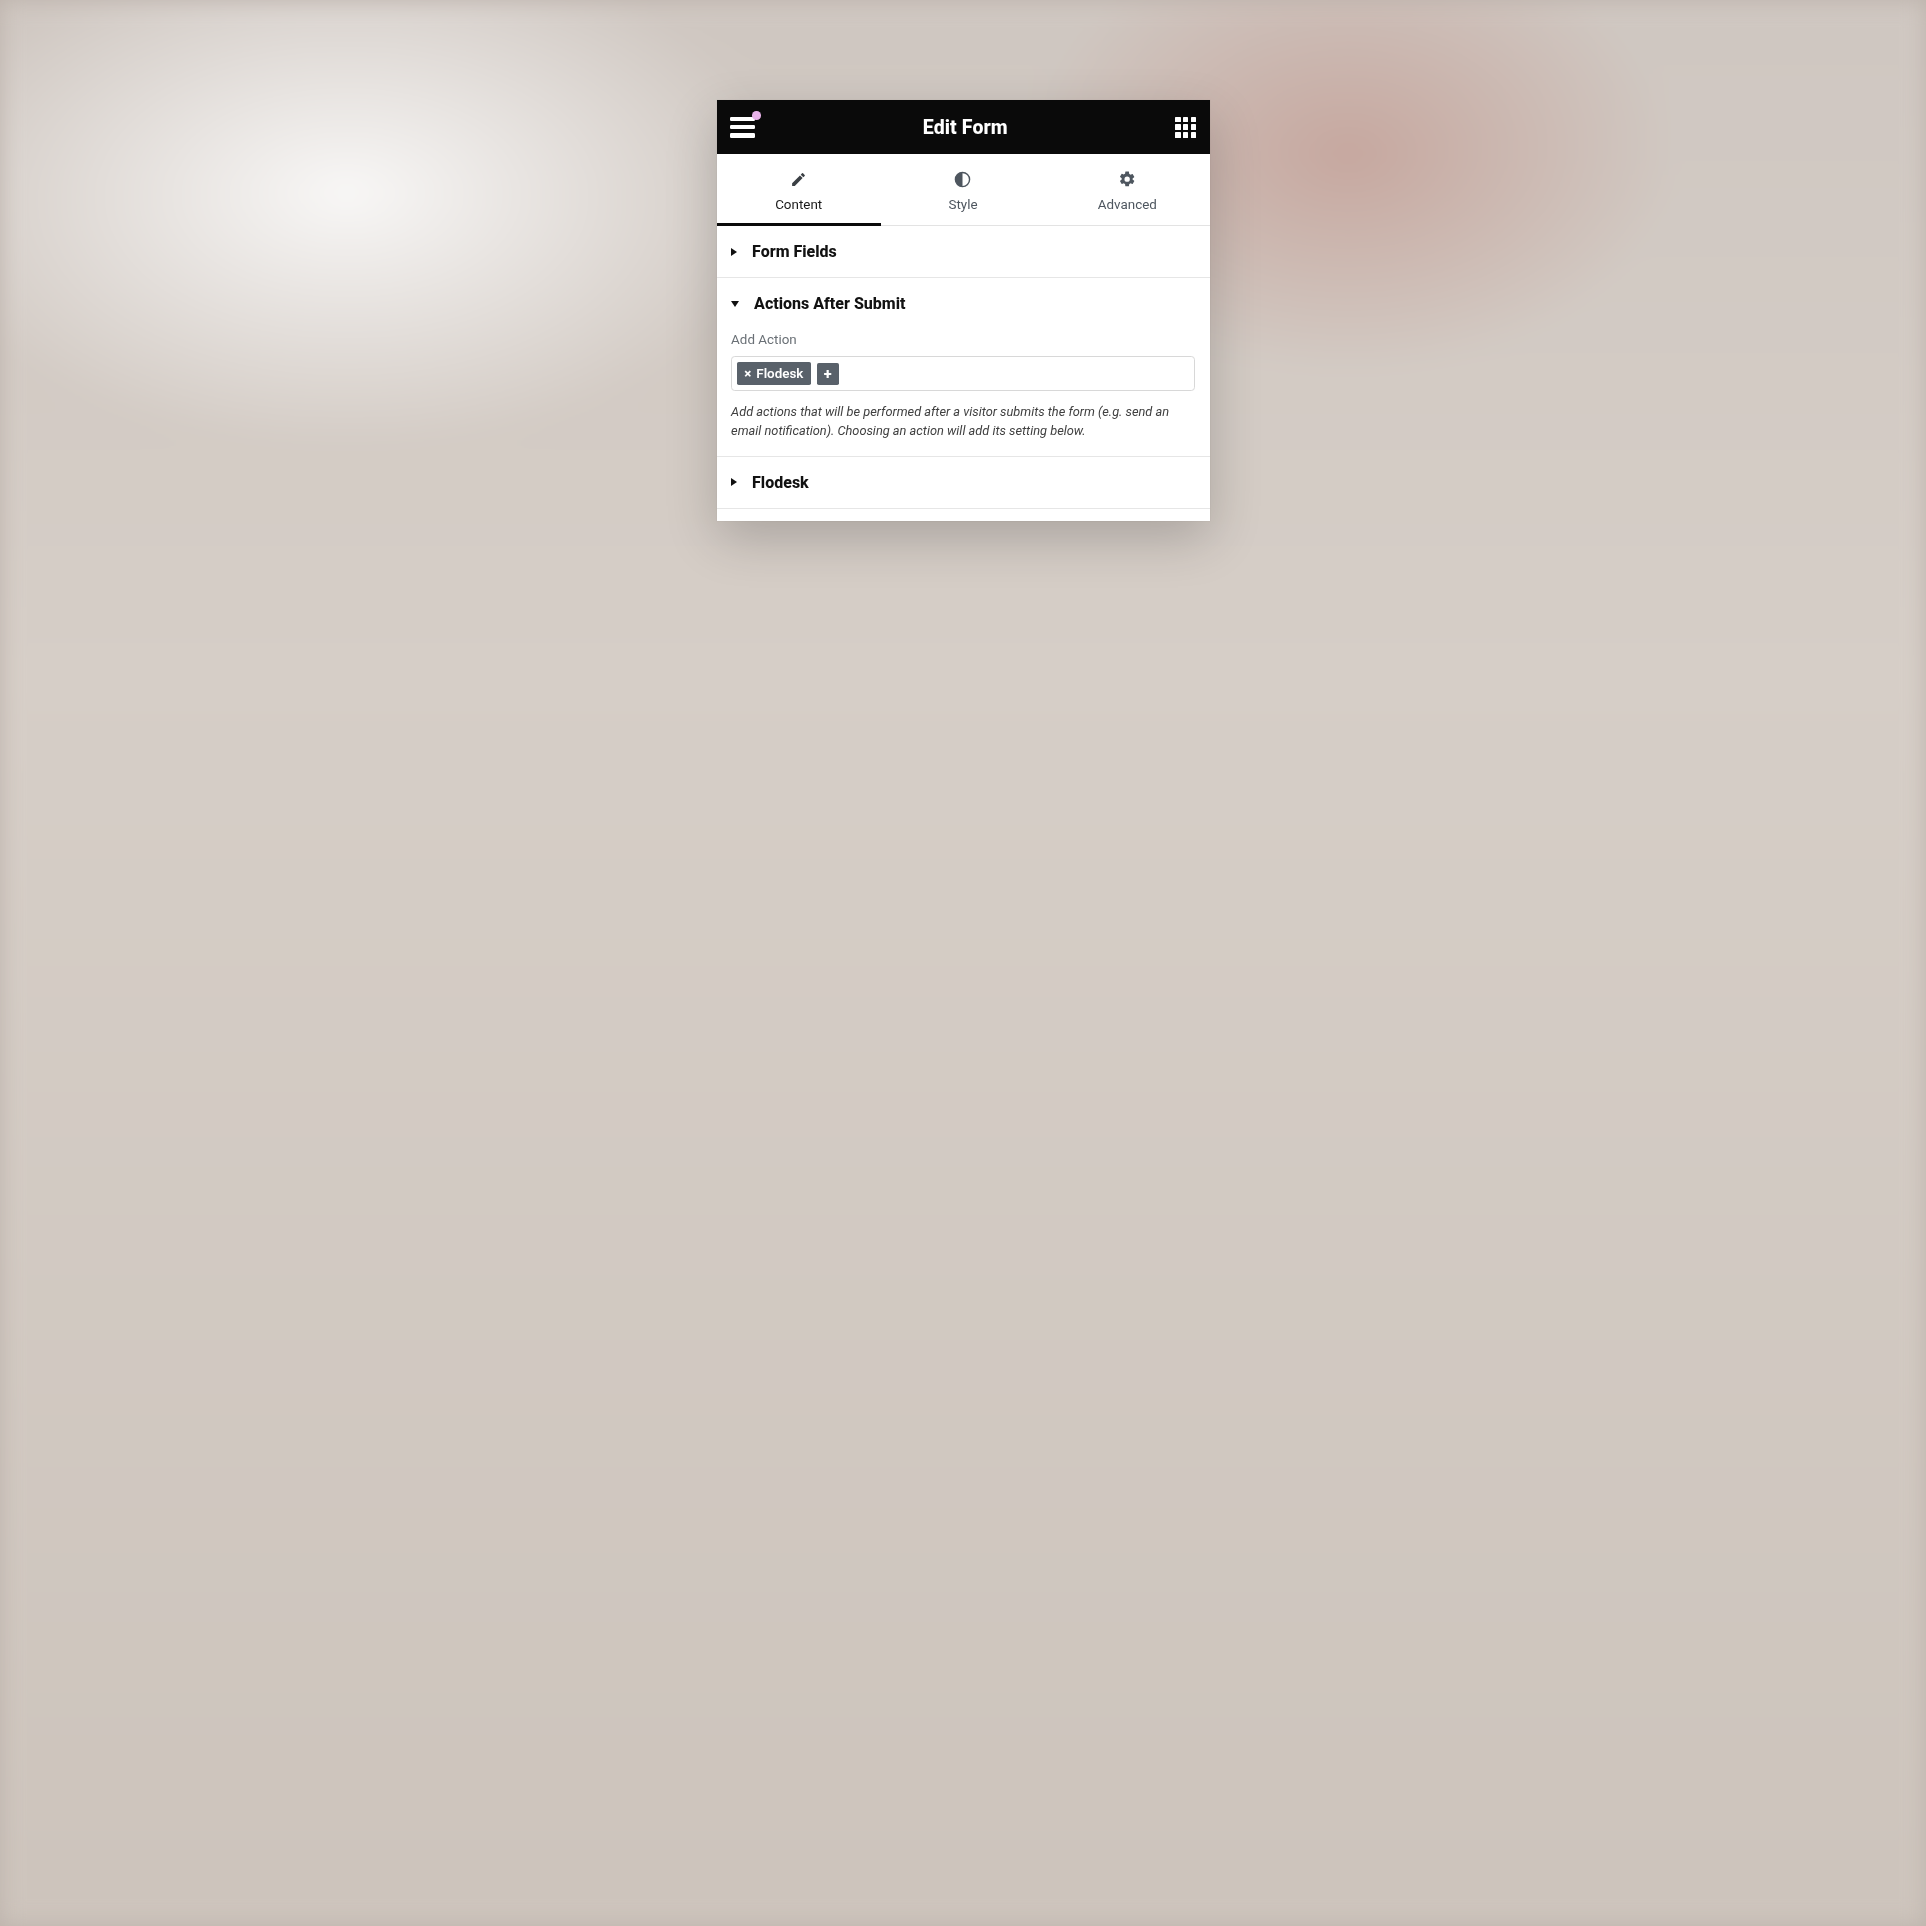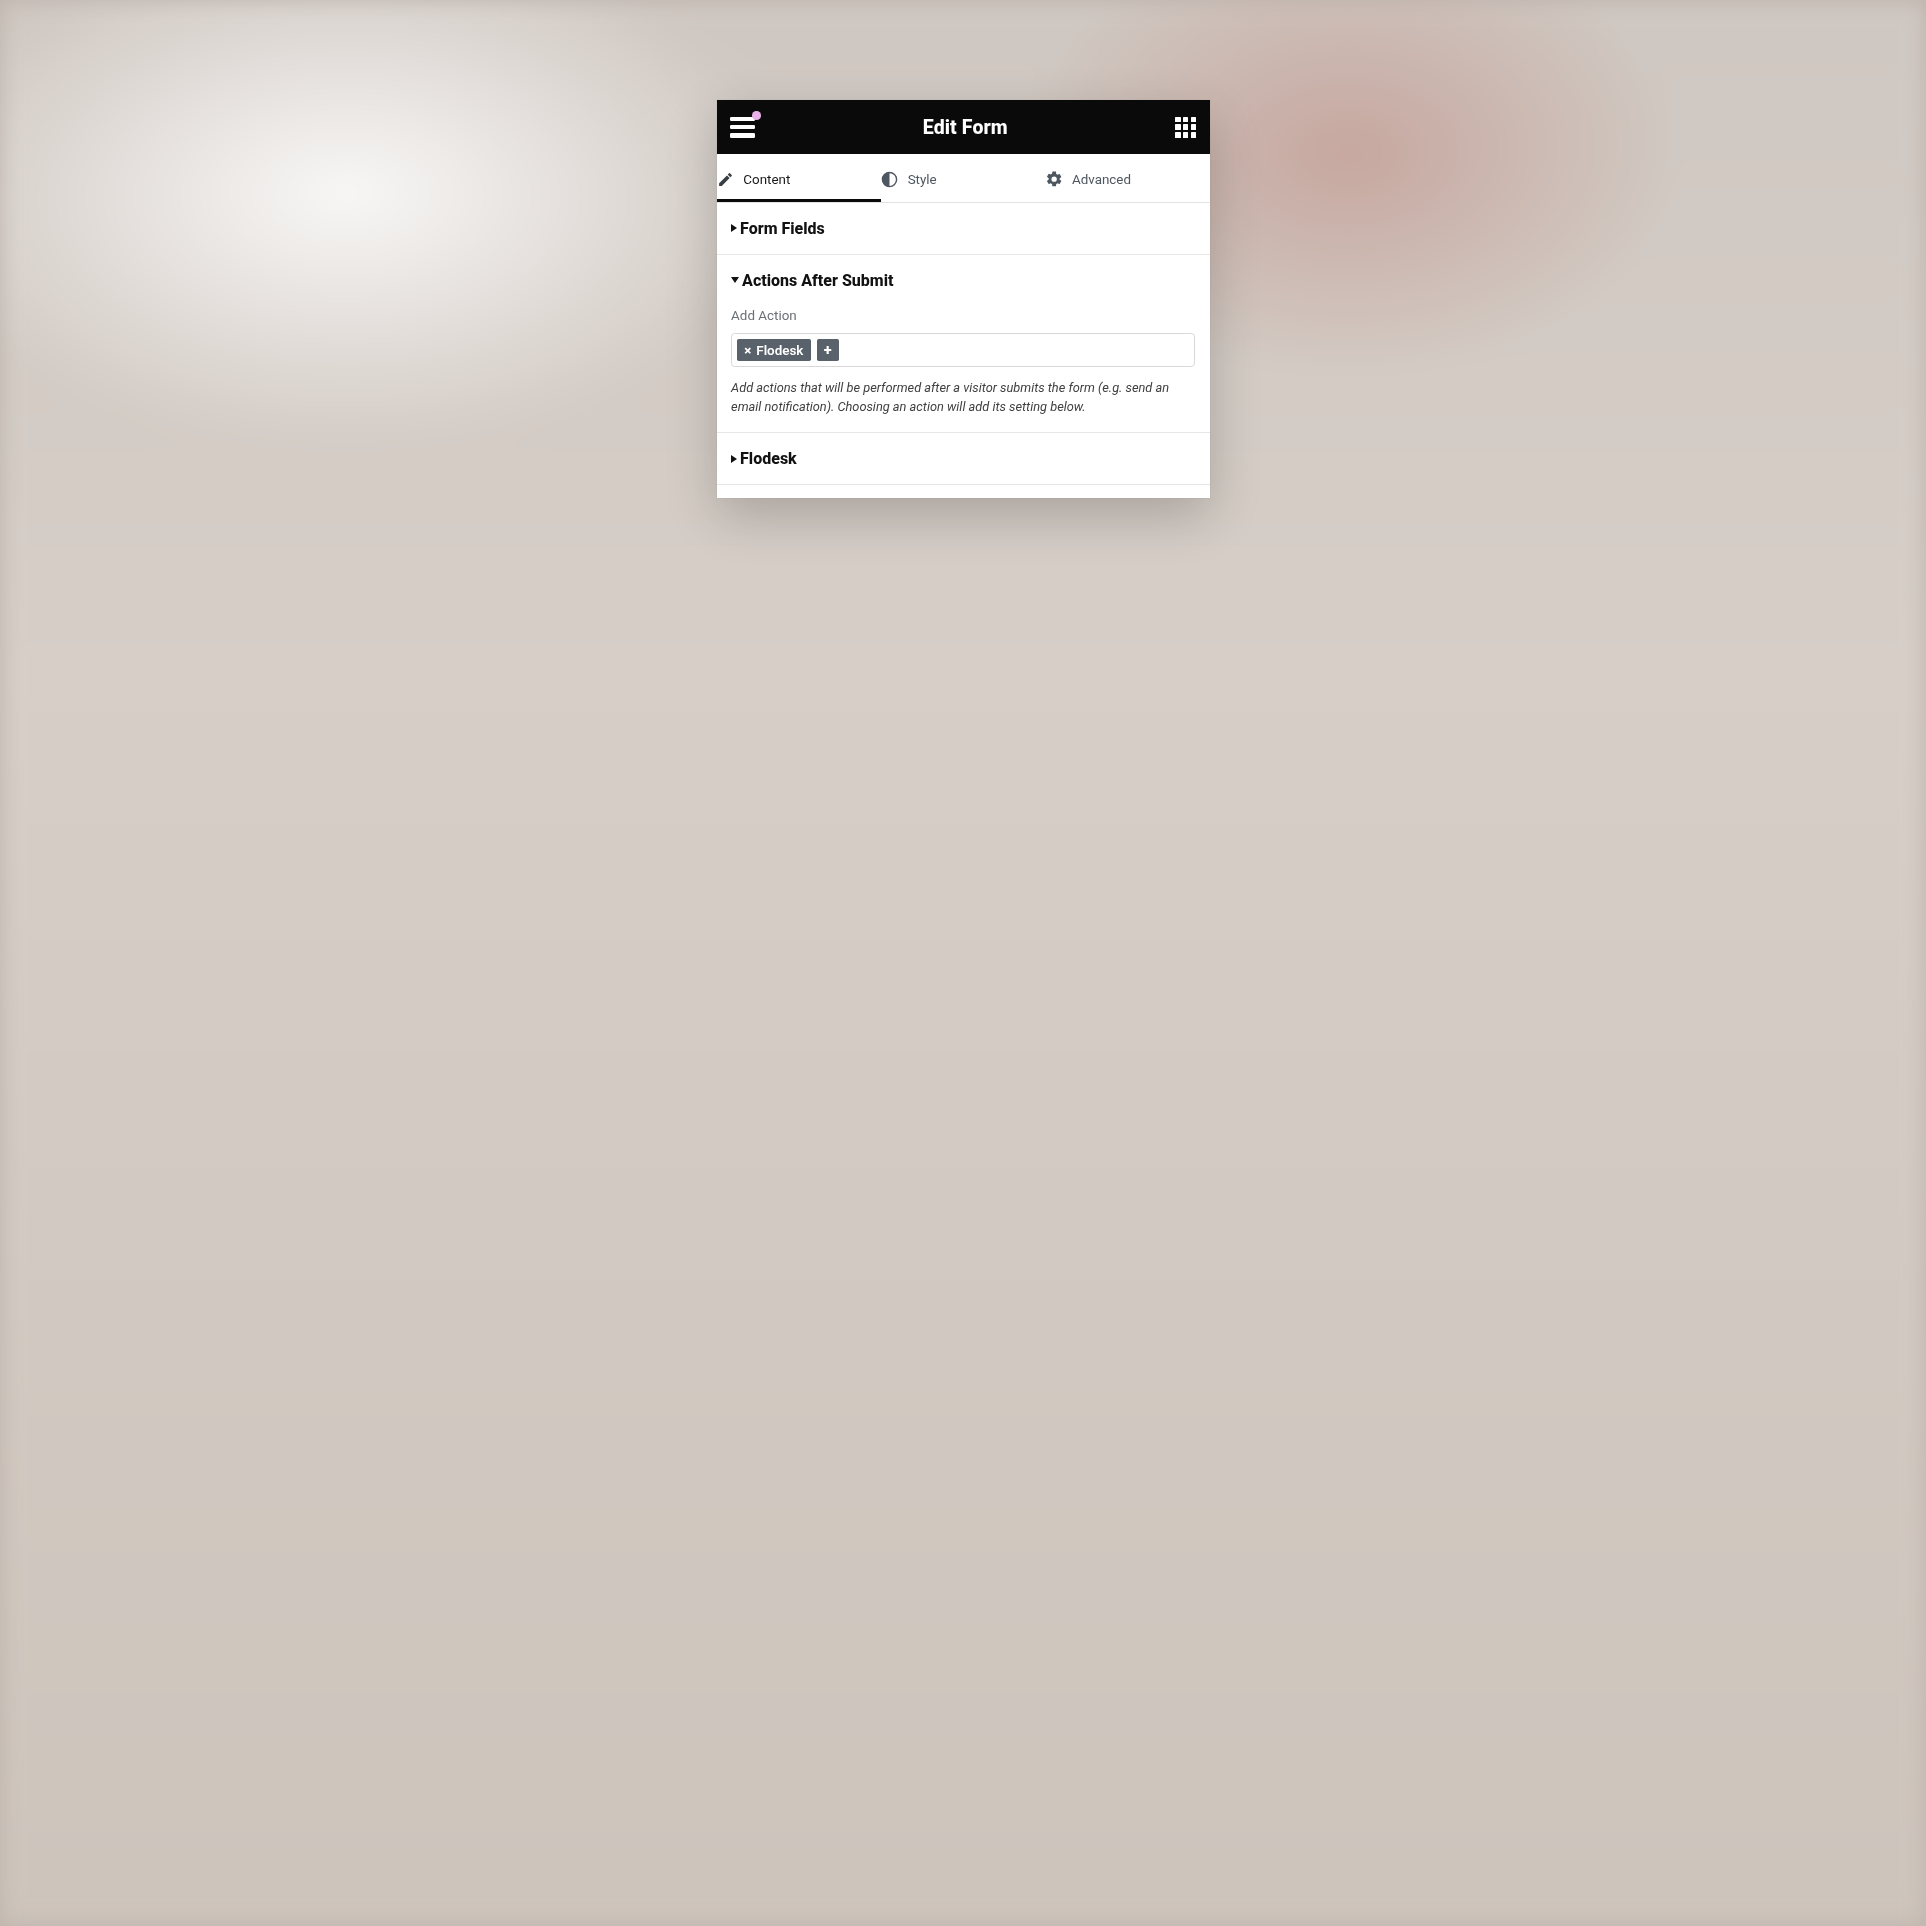--- a/index.html
+++ b/index.html
@@ -69,21 +69,21 @@
   .grid-icon span { background: #fff; border-radius: 0.6px; }
 
   .tabs {
     display: flex;
     border-bottom: 0.6px solid #e3e3e3;
     background: #fff;
   }
   .tab {
     flex: 1;
     display: flex;
-    flex-direction: row;
+    flex-direction: column;
     align-items: center;
     gap: 8.5px;
     padding: 16px 0 13.4px 0;
     color: #4e565f;
     cursor: pointer;
     position: relative;
   }
   .tab .tab-label { font-size: 13.4px; }
   .tab .icon { width: 18.3px; height: 18.3px; display:flex; align-items:center; justify-content:center; }
   .tab.active { color: #1a1a1a; }
@@ -95,21 +95,21 @@
     background: #0a0a0a;
   }
 
   .section {
     border-bottom: 0.6px solid #e6e6e6;
     padding: 16px 14.6px;
   }
   .section .section-row {
     display: flex;
     align-items: center;
-    gap: 3px;
+    gap: 15px;
     cursor: pointer;
   }
   .section .caret {
     width: 0; height: 0;
     border-top: 4.9px solid transparent;
     border-bottom: 4.9px solid transparent;
     border-left: 6.1px solid #111;
   }
   .section.expanded .caret {
     border-left: 4.9px solid transparent;

